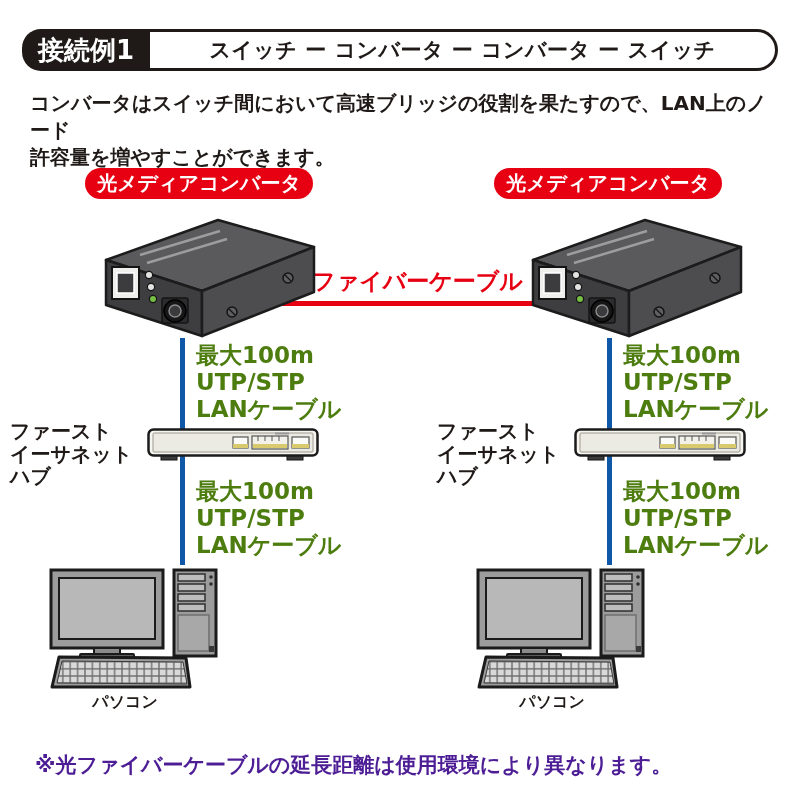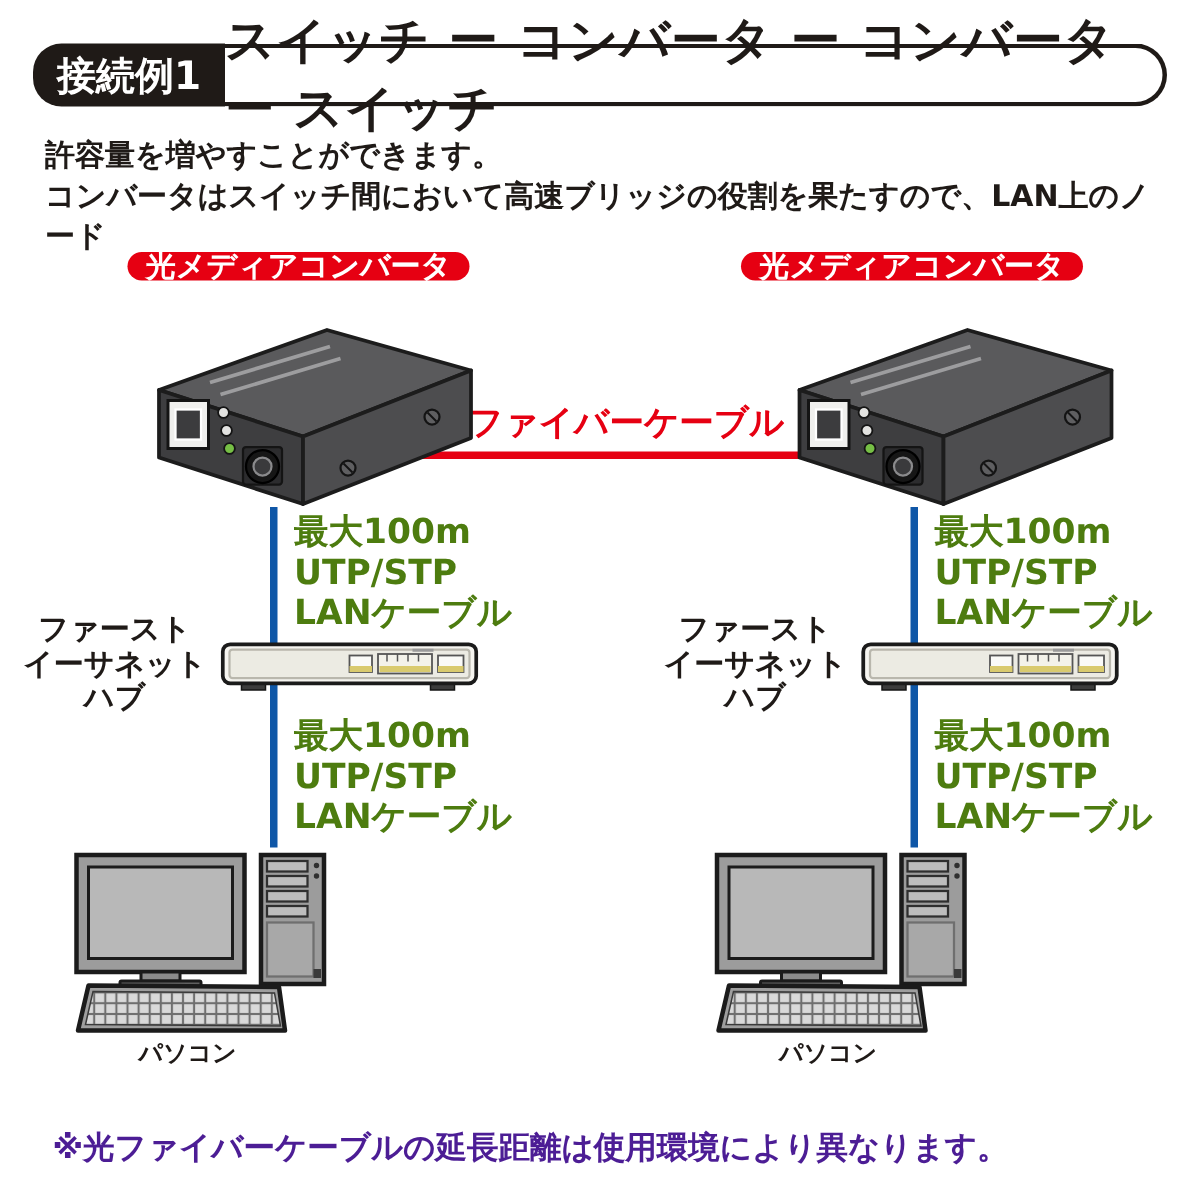--- a/index.html
+++ b/index.html
@@ -10,60 +10,60 @@
   }
   
   .header{position:absolute;left:22px;top:29px;width:756px;height:42px;display:flex;}
   .badge{
     width:128px;background:#1f1a17;color:#ffffff;border-radius:19px 0 0 19px;
     display:flex;align-items:center;justify-content:center;font-size:26px;z-index:2;flex:none;
   }
   .titlebox{
     flex:1;background:#ffffff;border:3px solid #1f1a17;border-left:none;
     border-radius:0 21px 21px 0;display:flex;align-items:center;justify-content:center;
-    font-size:33px;letter-spacing:.5px;
+    font-size:21px;letter-spacing:.5px;
   }
   
   .intro{position:absolute;left:30px;top:90px;width:750px;font-size:20px;line-height:27px;}
   
   .fiber-label{position:absolute;left:270px;top:266px;width:272px;text-align:center;color:#e60012;font-size:23px;}
   .fiber-line{position:absolute;left:265px;top:301px;width:280px;height:5px;background:#e60012;}
   
   .column{position:absolute;top:160px;width:400px;height:600px;}
   .col-left{left:0;}
   .col-right{left:427px;}
   .converter-pill{
-    position:absolute;left:85px;top:8px;width:228px;height:19px;background:#e60012;
+    position:absolute;left:85px;top:8px;width:228px;height:31px;background:#e60012;
     border-radius:17px;color:#ffffff;font-size:20px;
     display:flex;align-items:center;justify-content:center;
   }
   .col-right .converter-pill{left:67px;}
   .converter-svg{position:absolute;left:100px;top:52px;}
   .lan-line{position:absolute;left:180px;top:178px;width:5px;height:227px;background:#0f57a7;z-index:1;}
   .lan-label{position:absolute;left:196px;color:#4d7c0f;font-size:23px;line-height:27px;z-index:2;}
   .lan-upper{top:182px;}
   .lan-lower{top:318px;}
-  .hub-label{position:absolute;left:10px;top:248px;width:133px;text-align:center;font-size:20px;line-height:22.5px;}
+  .hub-label{position:absolute;left:10px;top:260px;width:133px;text-align:left;font-size:20px;line-height:22.5px;}
   .hub-svg{position:absolute;left:147px;top:268px;z-index:2;}
   .pc-svg{position:absolute;left:48px;top:408px;z-index:2;}
   .pc-label{position:absolute;left:58px;top:532px;width:134px;text-align:center;font-size:16px;}
   
   .footnote{position:absolute;left:35px;top:751px;font-size:21px;color:#4c1d95;}
 </style>
 </head>
 <body>
 
 <div class="header">
   <div class="badge">接続例1</div>
   <div class="titlebox">スイッチ ー コンバータ ー コンバータ ー スイッチ</div>
 </div>
 
 <div class="intro">
+  <div>コンバータはスイッチ間において高速ブリッジの役割を果たすので、LAN上のノード</div>
   <div>許容量を増やすことができます。</div>
-  <div>コンバータはスイッチ間において高速ブリッジの役割を果たすので、LAN上のノード</div>
 </div>
 
 <div class="fiber-label">光ファイバーケーブル</div>
 <div class="fiber-line"></div>
 
 <div class="column col-left">
   <div class="converter-pill">光メディアコンバータ</div>
 
   <svg class="converter-svg" width="220" height="126" viewBox="0 0 220 126">
     <polygon points="6,48 118,8 214,35 102,79" fill="#5a5a5c" stroke="#1c1c1c" stroke-width="2.5" stroke-linejoin="round"></polygon>

